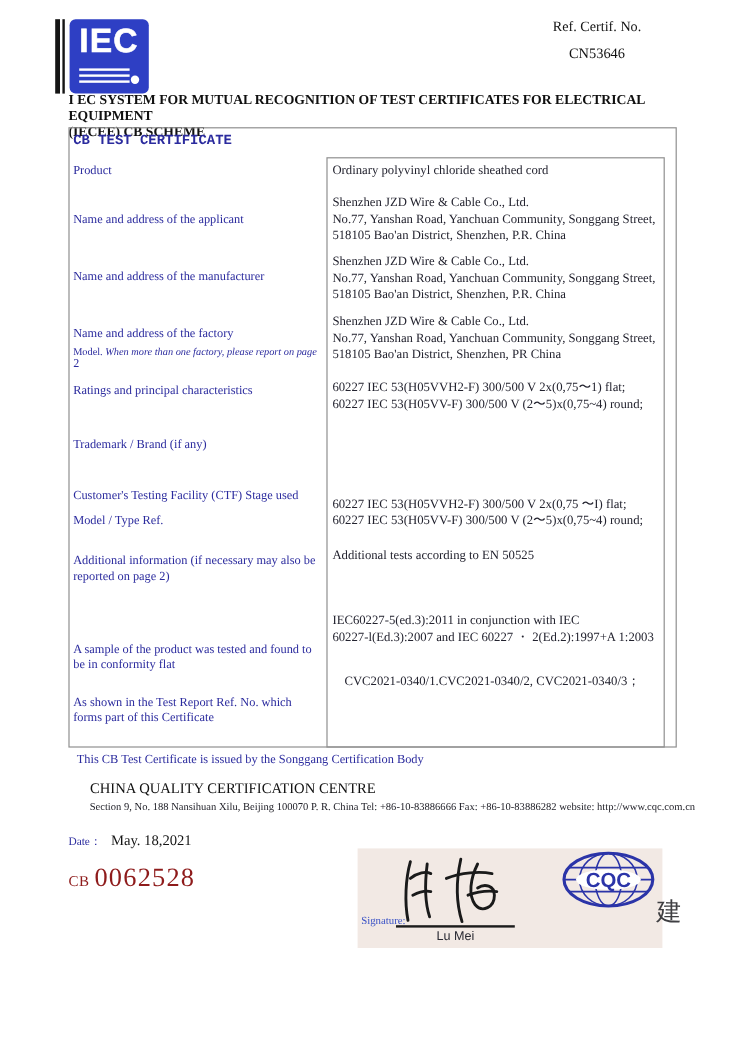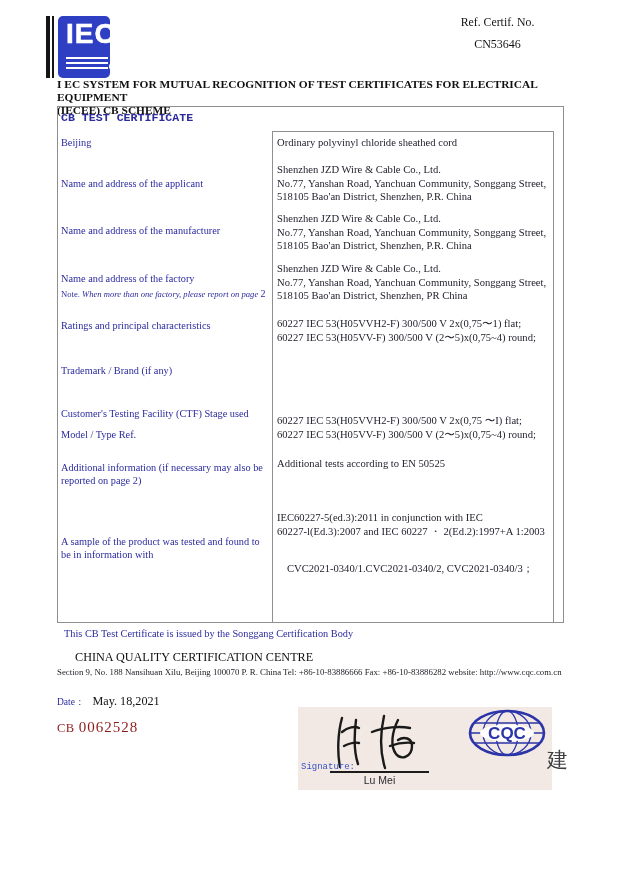--- a/index.html
+++ b/index.html
@@ -8,24 +8,24 @@
   .abs{position:absolute;}
   .ml{white-space:pre-line;}
   .lbl{color:#2b2b9e;font-size:10.3px;line-height:12.5px;}
   .val{color:#23232f;font-size:10.6px;line-height:13.5px;}
   .box{border:1px solid #8f8f8f;}
   .hdr{font-weight:bold;color:#101010;font-size:11.4px;line-height:12.8px;}
   .title{color:#2b2b9e;font-weight:bold;font-size:11.6px;}
   .note-sm{font-size:8.6px;color:#2b2b9e;}
   .note-it{font-style:italic;}
   .cbred{color:#8e1b1b;}
-  .sig-label{color:#3a52c6;font-size:9px;font-family:Liberation Mono, monospace;}
+  .sig-label{color:#3a52c6;font-size:9px;font-family:Liberation Serif, serif;}
   .luMei{font-size:10.5px;color:#2a2a33;font-family:"Liberation Sans",sans-serif;}
   .stamp{color:#3f3f42;font-size:21px;}
-  .iec-square{position:absolute;left:58px;top:16px;width:52px;height:62px;background:#2e3fc4;border-radius:5px;}
+  .iec-square{position:absolute;left:58px;top:16px;width:66px;height:62px;background:#2e3fc4;border-radius:5px;}
   .iec-text{position:absolute;left:8px;top:2px;color:#ffffff;font-family:"Liberation Sans",sans-serif;
             font-weight:bold;font-size:28px;letter-spacing:1px;-webkit-text-stroke:0.5px #ffffff;}
   .iec-line{position:absolute;background:#ffffff;height:2px;}
   .iec-dot{position:absolute;width:7px;height:7px;border-radius:50%;background:#ffffff;}
   .blackbar1{position:absolute;left:46px;top:16px;width:4px;height:62px;background:#151515;}
   .blackbar2{position:absolute;left:52px;top:16px;width:2px;height:62px;background:#151515;}
   .scan-patch{position:absolute;left:298px;top:707px;width:254px;height:83px;background:#f2e9e4;}
   .sig-line{position:absolute;left:330px;top:771px;width:99px;height:2px;background:#1c1c1c;}
 </style>
 </head>
@@ -48,33 +48,34 @@
 
   <div class="abs hdr ml" style="left:57px;top:78px;width:515px;">I EC SYSTEM FOR MUTUAL RECOGNITION OF TEST CERTIFICATES FOR ELECTRICAL EQUIPMENT
 (IECEE) CB SCHEME</div>
 
   <div class="abs box" style="left:57px;top:106px;width:505px;height:515px;"></div>
 
   <div class="abs box" style="left:272px;top:131px;width:280px;height:490px;"></div>
 
   <div class="abs title" style="left:61px;top:111px;font-family:Liberation Mono, monospace;">CB TEST CERTIFICATE</div>
 
-  <div class="abs lbl" style="left:61px;top:137px;width:205px;">Beijing</div>
+  <div class="abs lbl" style="left:61px;top:137px;width:205px;">Product</div>
   <div class="abs lbl" style="left:61px;top:178px;width:205px;">Name and address of the applicant</div>
   <div class="abs lbl" style="left:61px;top:273px;width:205px;">Name and address of the factory</div>
   <div class="abs lbl" style="left:61px;top:225px;width:205px;">Name and address of the manufacturer</div>
   <div class="abs note-sm" style="left:61px;top:288px;width:210px;">
-    <span>Note. </span><span class="note-it">When more than one factory, please report on page </span><span style="font-size:10px;">2</span>
+    <span>Model. </span><span class="note-it">When more than one factory, please report on page </span><span style="font-size:10px;">2</span>
   </div>
   <div class="abs lbl" style="left:61px;top:320px;width:205px;">Ratings and principal characteristics</div>
   <div class="abs lbl" style="left:61px;top:365px;width:205px;">Trademark / Brand (if any)</div>
   <div class="abs lbl" style="left:61px;top:408px;width:234px;">Customer's Testing Facility (CTF) Stage used</div>
   <div class="abs lbl" style="left:61px;top:429px;width:205px;">Model / Type Ref.</div>
   <div class="abs lbl" style="left:61px;top:462px;width:208px;">Additional information (if necessary may also be reported on page 2)</div>
-  <div class="abs lbl" style="left:61px;top:536px;width:200px;">A sample of the product was tested and found to be in information with</div>
+  <div class="abs lbl" style="left:61px;top:536px;width:200px;">A sample of the product was tested and found to be in conformity flat</div>
+  <div class="abs lbl" style="left:61px;top:580px;width:205px;">As shown in the Test Report Ref. No. which forms part of this Certificate</div>
 
   <div class="abs val ml" style="left:277px;top:136px;width:270px;">Ordinary polyvinyl chloride sheathed cord</div>
   <div class="abs val ml" style="left:277px;top:163px;width:270px;">Shenzhen JZD Wire &amp; Cable Co., Ltd.
 No.77, Yanshan Road, Yanchuan Community, Songgang Street,
 518105 Bao'an District, Shenzhen, P.R. China</div>
   <div class="abs val ml" style="left:277px;top:212px;width:270px;">Shenzhen JZD Wire &amp; Cable Co., Ltd.
 No.77, Yanshan Road, Yanchuan Community, Songgang Street,
 518105 Bao'an District, Shenzhen, P.R. China</div>
   <div class="abs val ml" style="left:277px;top:262px;width:270px;">Shenzhen JZD Wire &amp; Cable Co., Ltd.
 No.77, Yanshan Road, Yanchuan Community, Songgang Street,
@@ -84,30 +85,30 @@
   <div class="abs val ml" style="left:277px;top:414px;width:272px;">60227 IEC  53(H05VVH2-F) 300/500 V 2x(0,75 〜I) flat;
 60227 IEC  53(H05VV-F) 300/500 V (2〜5)x(0,75~4) round;</div>
   <div class="abs val ml" style="left:277px;top:457px;width:270px;">Additional tests according to EN 50525</div>
   <div class="abs val ml" style="left:277px;top:511px;width:272px;">IEC60227-5(ed.3):2011 in conjunction with IEC
 60227-l(Ed.3):2007 and IEC 60227 ・ 2(Ed.2):1997+A 1:2003</div>
   <div class="abs val ml" style="left:287px;top:562px;width:262px;">CVC2021-0340/1.CVC2021-0340/2, CVC2021-0340/3；</div>
 
   <div class="abs" style="left:64px;top:628px;font-size:10.3px;color:#2b2b9e;">This CB Test Certificate is issued by the Songgang Certification Body</div>
 
   <div class="abs" style="left:47px;top:650px;font-weight:normal;font-size:12.2px;color:#101010;margin-left:28px;">CHINA QUALITY CERTIFICATION CENTRE</div>
-  <div class="abs" style="left:57px;top:667px;width:540px;font-size:8.8px;color:#1c1c24;">Section 9, No. 188 Nansihuan Xilu, Beijing 100070 P. R. China Tel: +86-10-83886666 Fax: +86-10-83886282 website: http://www.cqc.com.cn</div>
+  <div class="abs" style="left:57px;top:667px;width:540px;font-size:8.8px;color:#1c1c24;text-align:center;">Section 9, No. 188 Nansihuan Xilu, Beijing 100070 P. R. China Tel: +86-10-83886666 Fax: +86-10-83886282 website: http://www.cqc.com.cn</div>
 
   <div class="abs" style="left:57px;top:691px;">
     <span style="font-size:9.5px;color:#2b2b9e;vertical-align:baseline;">Date：</span>
     <span style="font-size:12.2px;color:#141414;margin-left:4px;">May. 18,2021</span>
   </div>
 
   <div class="abs cbred" style="left:57px;top:718px;">
     <span style="font-size:12.5px;letter-spacing:0.5px;">CB</span>
-    <span style="font-size:15px;letter-spacing:1px;">0062528</span>
+    <span style="font-size:22px;letter-spacing:1px;">0062528</span>
   </div>
 
   <div class="scan-patch"></div>
 
   <svg class="abs" style="left:328px;top:712px;" width="106" height="60" viewBox="0 0 106 60">
     <g fill="none" stroke="#1a1a1a" stroke-width="2.4" stroke-linecap="round">
       <path d="M14,6 C10,20 9,40 12,55"></path>
       <path d="M14,20 C20,15 27,14 31,16"></path>
       <path d="M28,8 C26,24 26,40 30,52"></path>
       <path d="M16,34 C22,31 27,30 31,31"></path>

